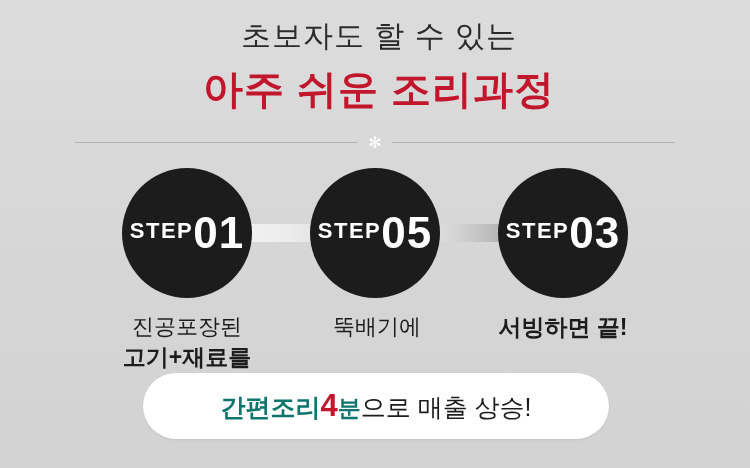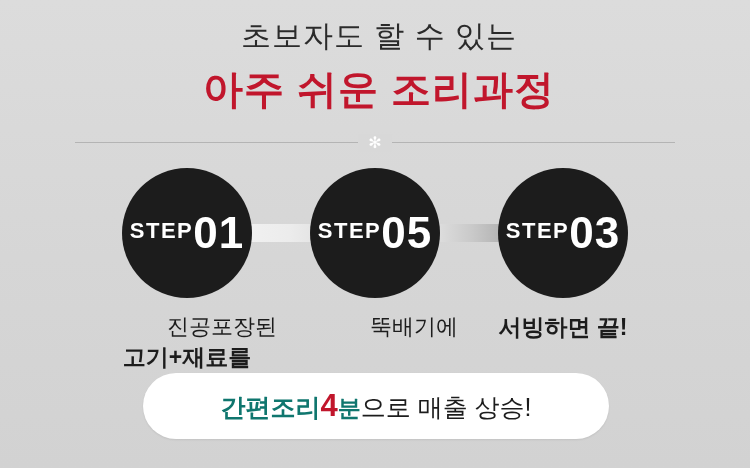--- a/index.html
+++ b/index.html
@@ -131,26 +131,25 @@
     margin-top: 14px;
     height: 74px;
   }
   .caption {
     position: absolute;
     width: 180px;
     text-align: center;
     color: #1c1c1c;
   }
   .caption-1 { left: 97px; }
-  .caption-2 { left: 278px; }
+  .caption-2 { left: 287px; }
   .caption-3 { left: 473px; }
   .caption-line1 {
     font-size: 22px;
     line-height: 1.35;
-    text-align: right;
   }
   .caption-line2 {
     font-size: 23px;
     font-weight: bold;
     line-height: 1.35;
   }
 
   
   .banner {
     position: absolute;

